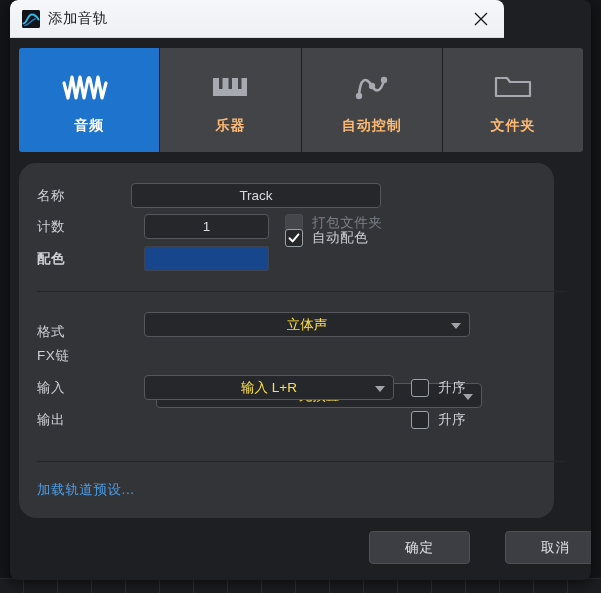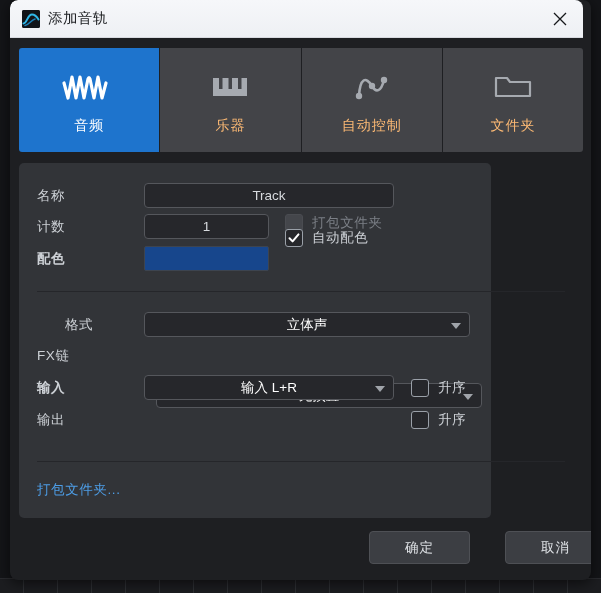--- a/index.html
+++ b/index.html
@@ -49,21 +49,21 @@
     background: #1e1f22;
     border-radius: 8px;
     box-shadow: 0 3px 14px rgba(0,0,0,.6);
     overflow: hidden;
   }
 
   
   #title-bar {
     position: absolute;
     left: 0; top: 0;
-    width: 573px;
+    width: 494px;
     height: 38px;
     background: linear-gradient(#f6f7fa, #eef0f4);
     border-top-left-radius: 8px;
     border-top-right-radius: 8px;
     border-bottom: 1px solid #d8dae0;
     box-sizing: border-box;
   }
   #app-icon {
     position: absolute;
     left: 12px;
@@ -95,20 +95,21 @@
 
   
   #tab-bar {
     position: absolute;
     left: 9px;
     top: 48px;
     width: 564px;
     height: 104px;
     display: flex;
     gap: 1px;
+    font-weight: bold;
   }
   .tab {
     flex: 1 1 0;
     background: #434448;
     display: flex;
     flex-direction: column;
     align-items: center;
     justify-content: center;
     cursor: pointer;
     position: relative;
@@ -128,24 +129,24 @@
     color: #fdba74;
     letter-spacing: 1px;
   }
   .tab.active .tab-label { color: #ffffff; }
 
   
   #content-panel {
     position: absolute;
     left: 9px;
     top: 163px;
-    width: 472px;
+    width: 535px;
     height: 355px;
     background: #323438;
-    border-radius: 5px;
+    border-radius: 17px;
   }
   .field-label {
     position: absolute;
     left: 18px;
     width: 110px;
     font-size: 13.5px;
     color: #cdd1d6;
     letter-spacing: .6px;
   }
 
@@ -168,21 +169,21 @@
     position: absolute;
     height: 25px;
     background: #26272b;
     border: 1px solid #55575c;
     border-radius: 4px;
     box-sizing: border-box;
     display: flex;
     align-items: center;
     justify-content: center;
     font-size: 13.5px;
-    color: #ffffff;
+    color: #fde047;
     cursor: pointer;
   }
   .combo .arrow {
     position: absolute;
     right: 8px;
     top: 50%;
     margin-top: -2px;
     width: 0; height: 0;
     border-left: 5px solid transparent;
     border-right: 5px solid transparent;
@@ -360,21 +361,21 @@
         </svg>
       </span>
       <span class="tab-label">文件夹</span>
     </div>
 
   </div>
 
   <div id="content-panel">
 
     <div class="field-label" style="top:24px;">名称</div>
-    <div class="text-input" style="left:125px; top:20px; width:250px;">Track</div>
+    <div class="text-input" style="left:112px; top:20px; width:250px;">Track</div>
 
     <div class="field-label" style="top:55px;">计数</div>
     <div class="text-input" style="left:125px; top:51px; width:125px;">1</div>
     <div class="check-row disabled" style="left:266px; top:51px;">
       <span class="checkbox disabled"></span>
       <span class="check-label">打包文件夹</span>
     </div>
 
     <div class="field-label" style="top:87px;font-weight:bold;">配色</div>
     <div class="color-swatch" style="left: 125px; top: 83px; width: 125px; background: rgb(23, 70, 140);"></div>
@@ -382,49 +383,49 @@
       <span class="checkbox">
         <svg width="14" height="14" viewBox="0 0 14 14">
           <path d="M2.5 7.3 L5.6 10.4 L11.5 3.4" stroke="#ffffff" stroke-width="2" fill="none" stroke-linecap="round" stroke-linejoin="round"></path>
         </svg>
       </span>
       <span class="check-label">自动配色</span>
     </div>
 
     <div id="panel-separator"></div>
 
-    <div class="field-label" style="top:153px;margin-left:28px;">格式</div>
+    <div class="field-label" style="top:160px;">格式</div>
     <div class="combo" style="left:125px; top:149px; width:326px;">
       <span>立体声</span>
       <span class="arrow"></span>
     </div>
 
     <div class="field-label" style="top:184px;">FX链</div>
     <div class="combo" style="left:137px; top:180px; width:326px;margin-top:40px;">
       <span>无预置</span>
       <span class="arrow"></span>
     </div>
 
-    <div class="field-label" style="top:216px;font-weight:bold;">输入</div>
+    <div class="field-label" style="top:216px;">输入</div>
     <div class="combo" style="left:125px; top:212px; width:250px;">
       <span>输入 L+R</span>
       <span class="arrow"></span>
     </div>
     <div class="check-row" style="left:392px; top:216px;">
       <span class="checkbox"></span>
       <span class="check-label">升序</span>
     </div>
 
     <div class="field-label" style="top:248px;">输出</div>
     <div class="check-row" style="left:392px; top:248px;">
       <span class="checkbox"></span>
       <span class="check-label">升序</span>
     </div>
 
     <div id="panel-separator-2"></div>
 
-    <div id="load-preset-link">打包文件夹...</div>
+    <div id="load-preset-link">加载轨道预设...</div>
   </div>
 
   <div class="dialog-button" id="ok-button">确定</div>
   <div class="dialog-button" id="cancel-button">取消</div>
 
 </div>
 
 </body></html>

